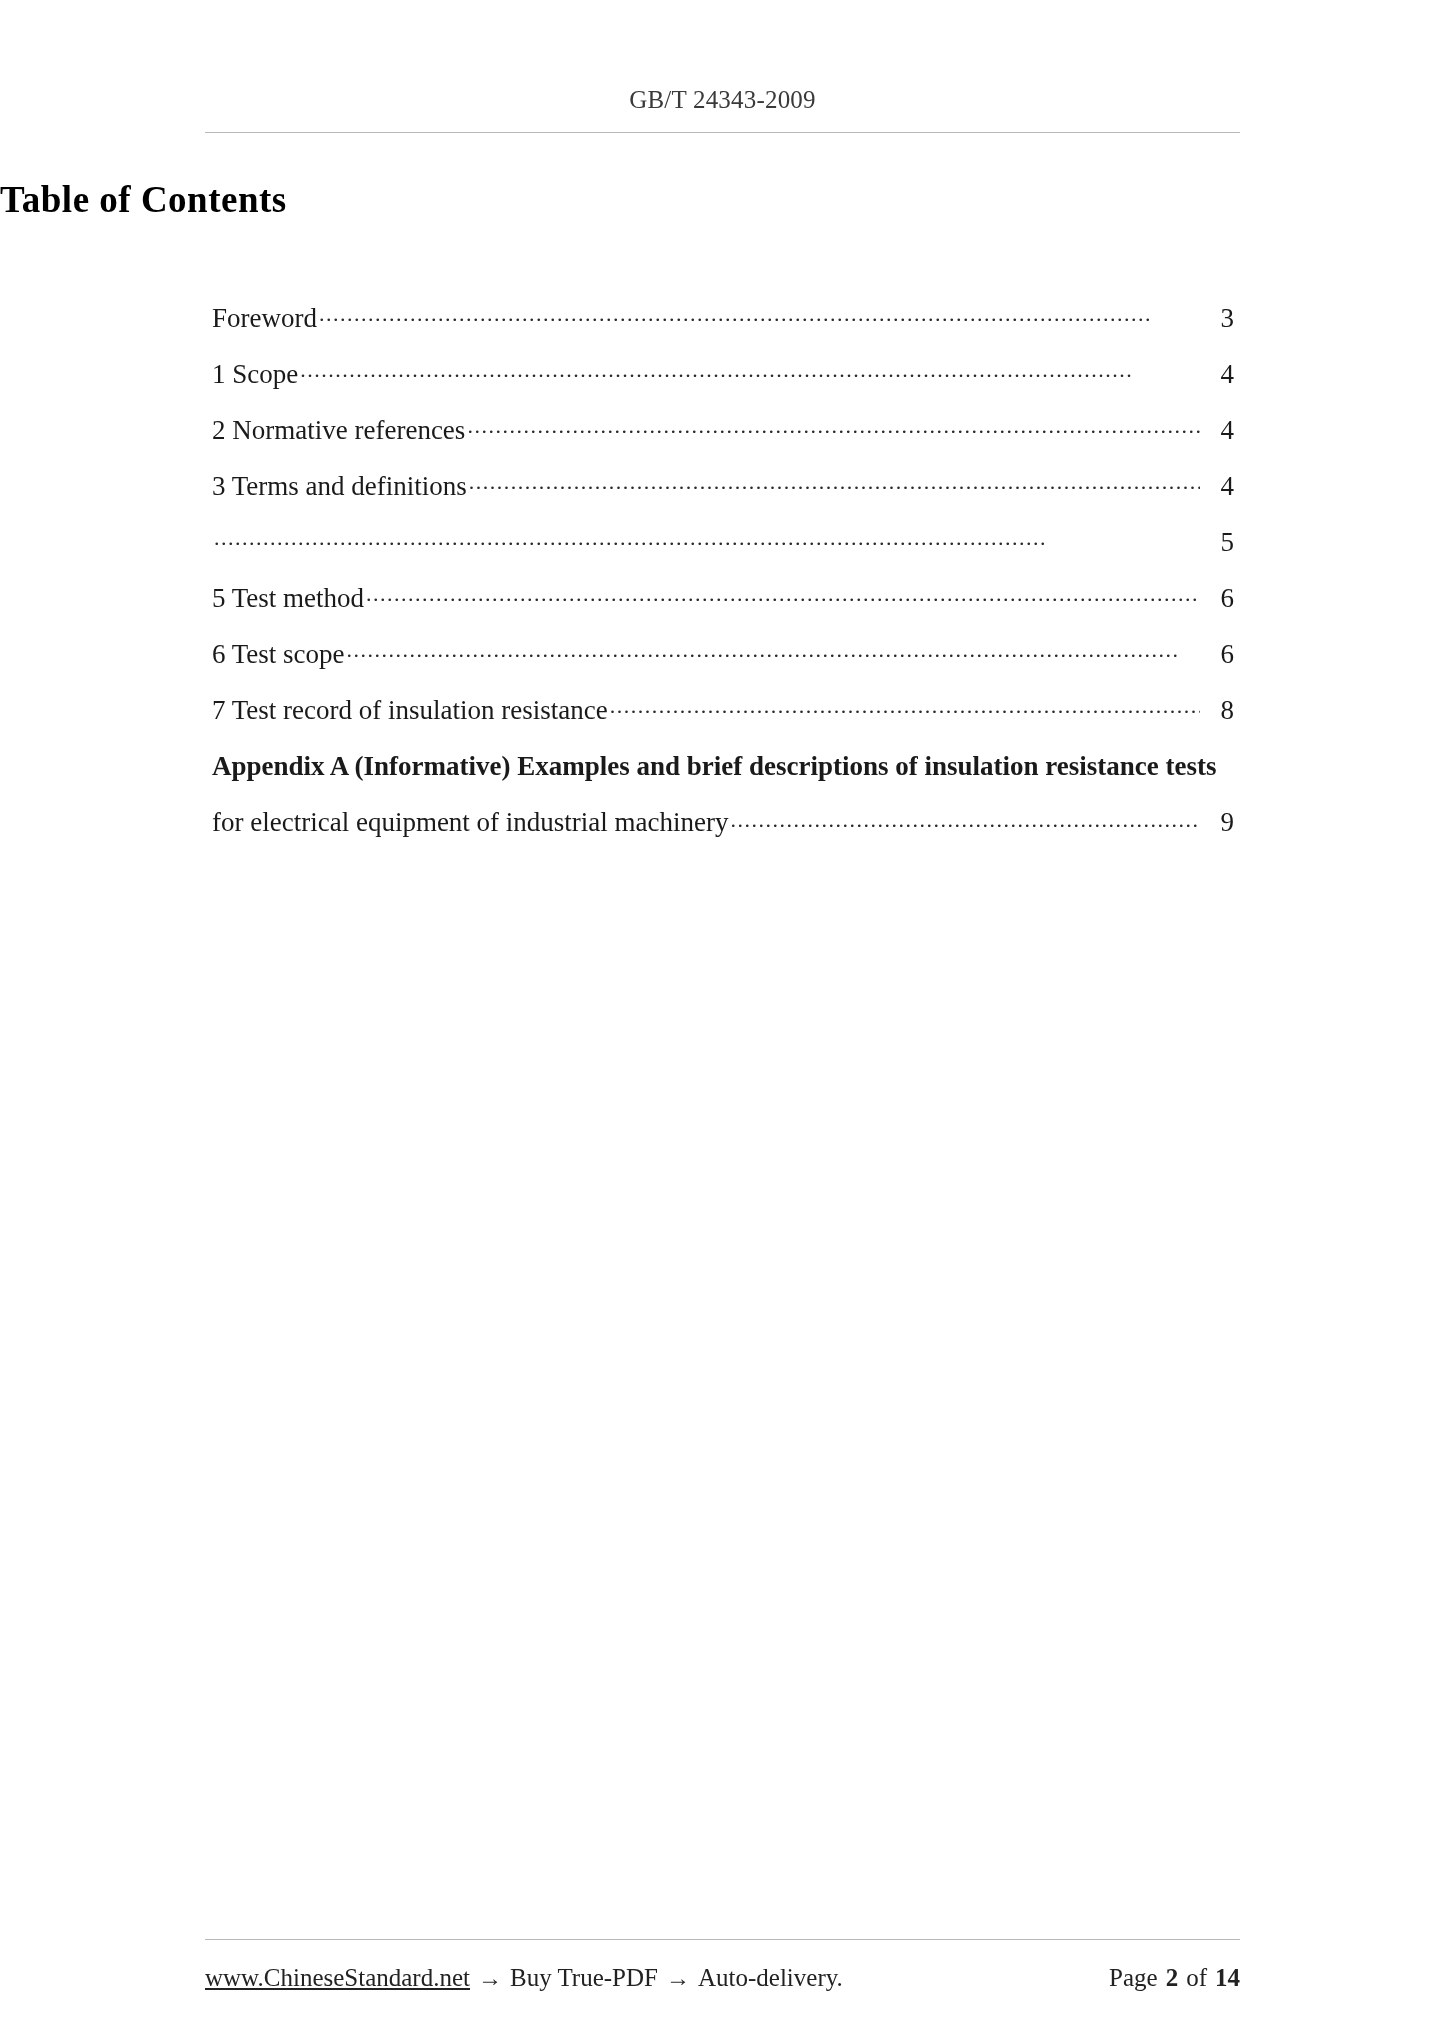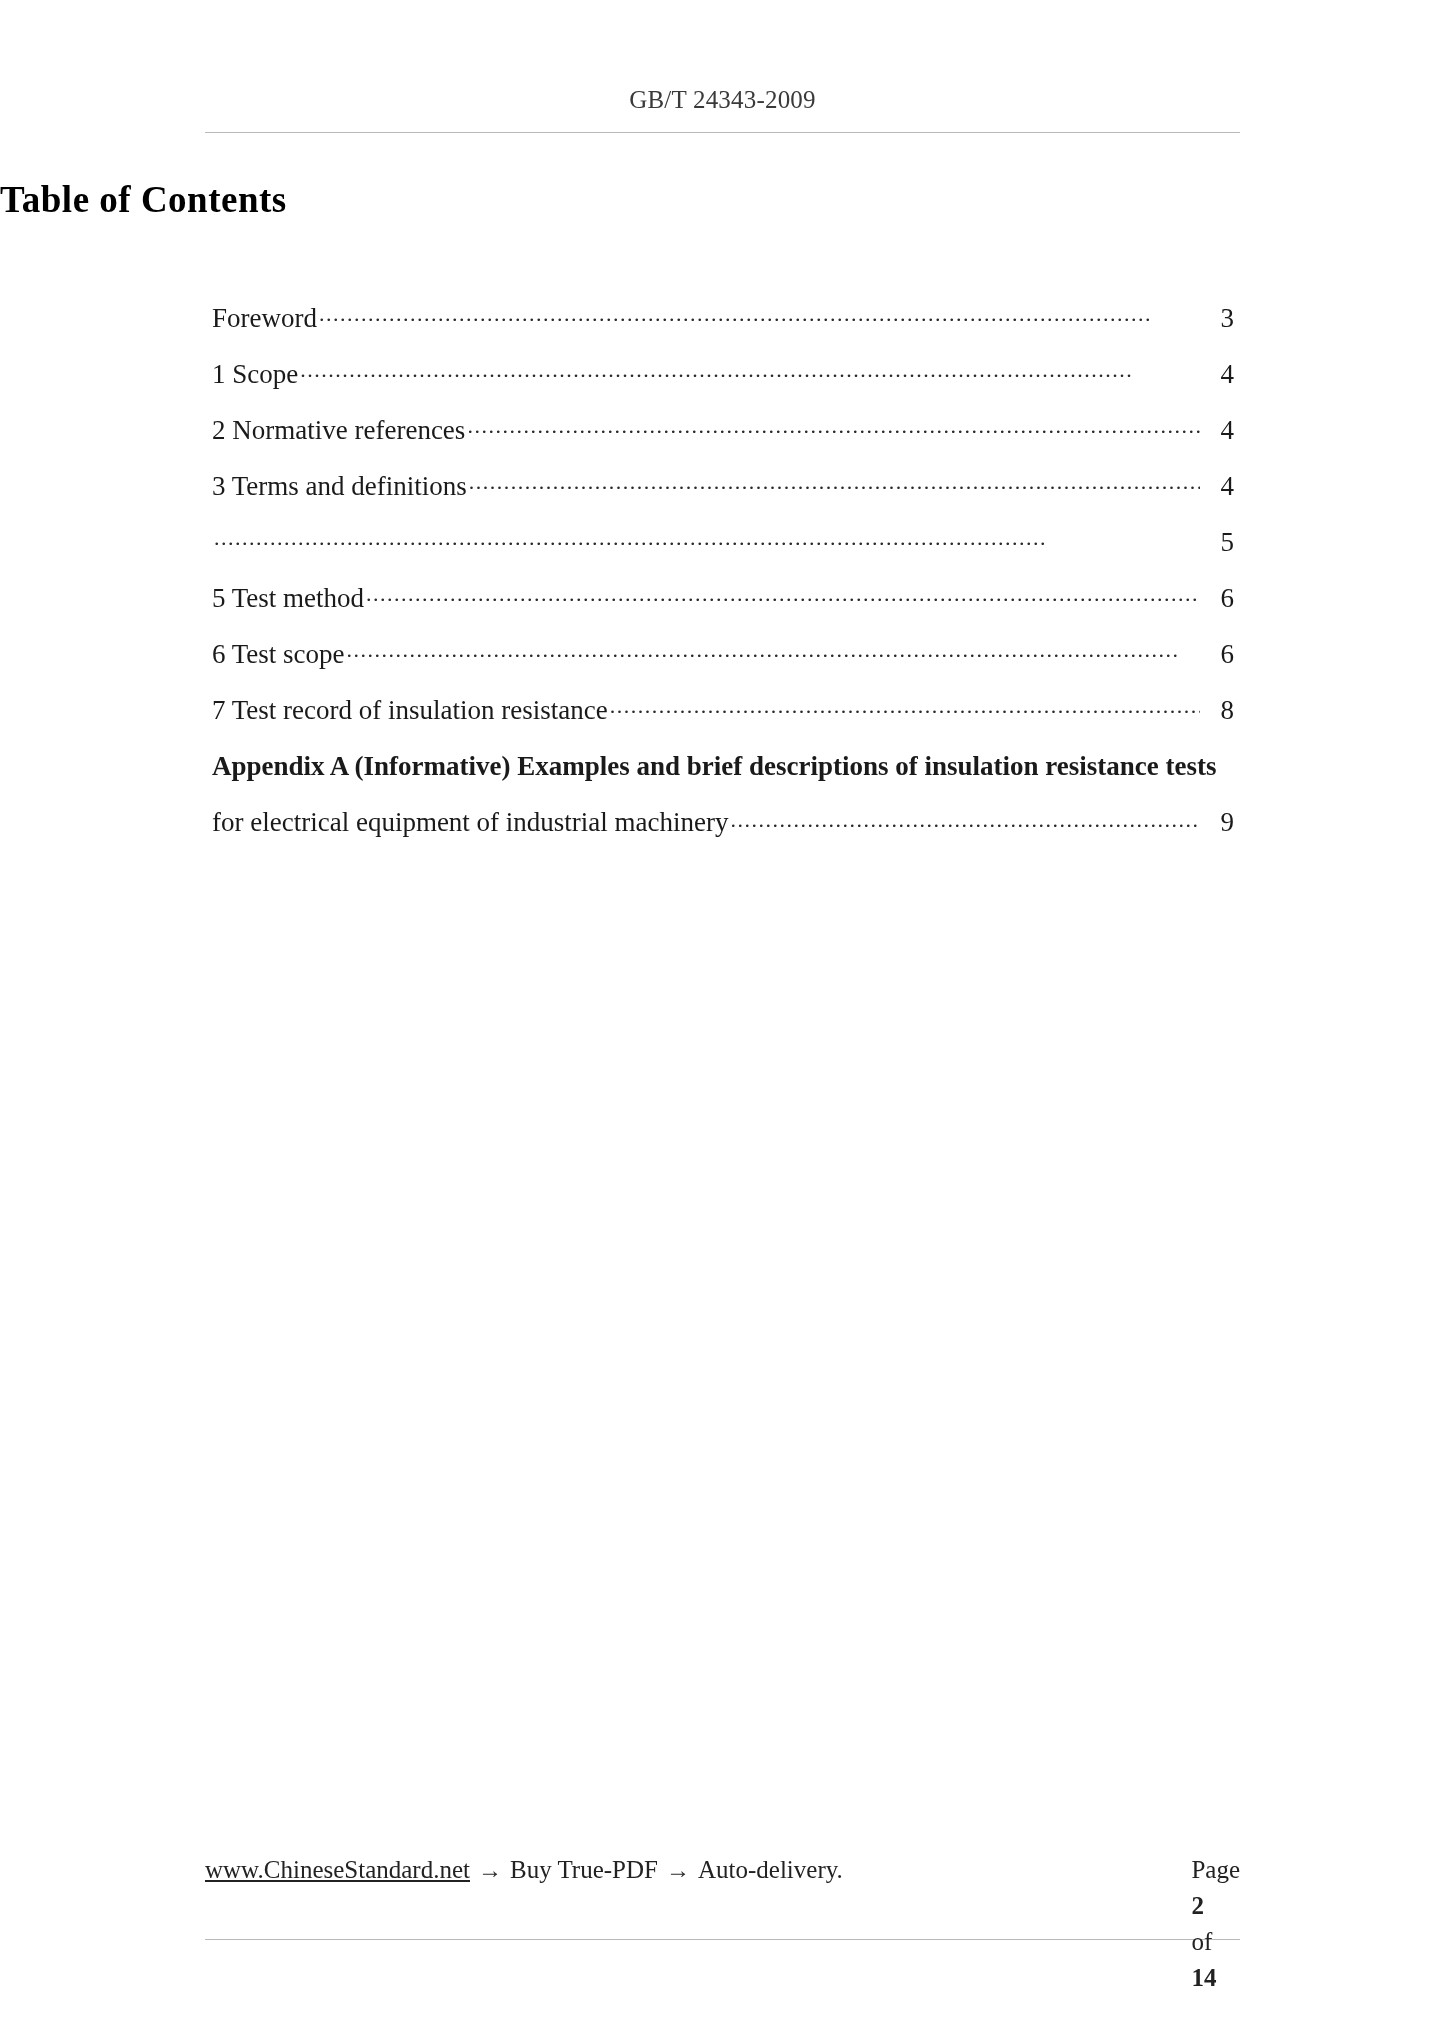--- a/index.html
+++ b/index.html
@@ -123,21 +123,20 @@
     color: #222222;
   }
   .arrow {
     color: #2a2a2a;
     font-size: 24px;
   }
   .footer-right {
     display: flex;
     align-items: baseline;
     gap: 8px;
-    flex-direction: column;
   }
   .footer-right .num {
     font-weight: bold;
   }
 </style>
 </head>
 <body>
 
 <div class="page">
 

